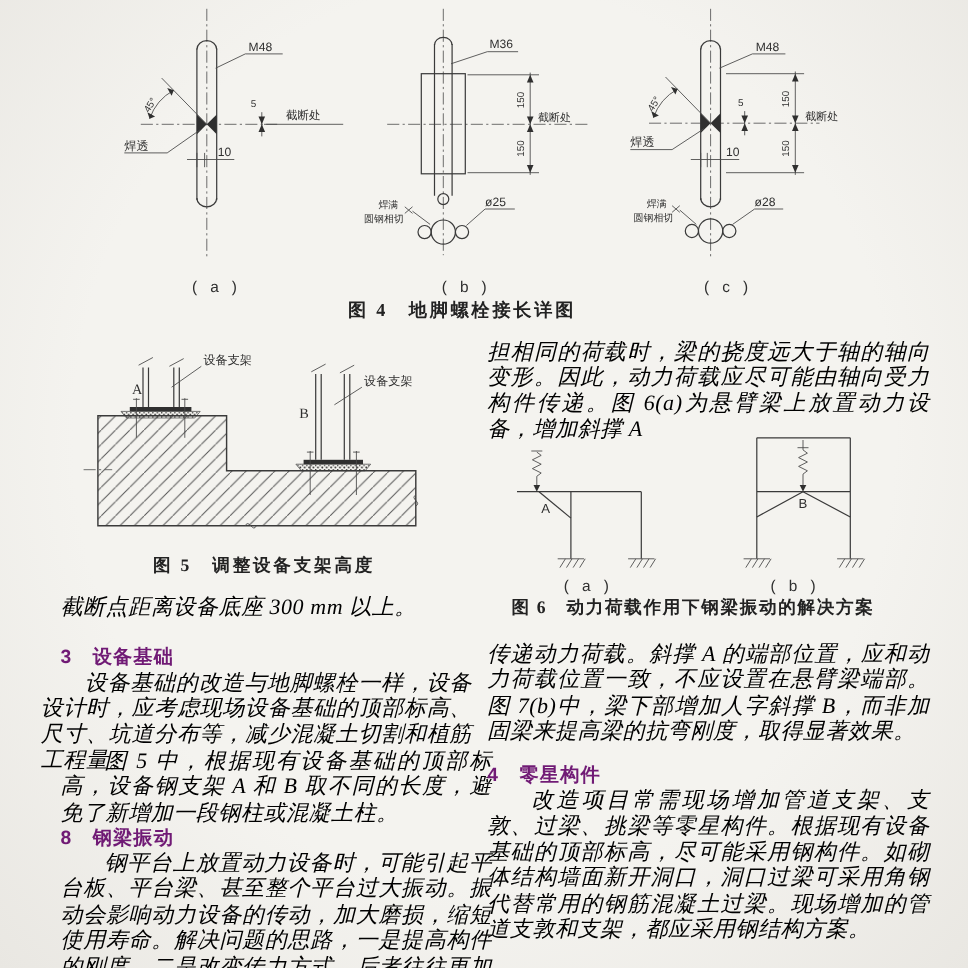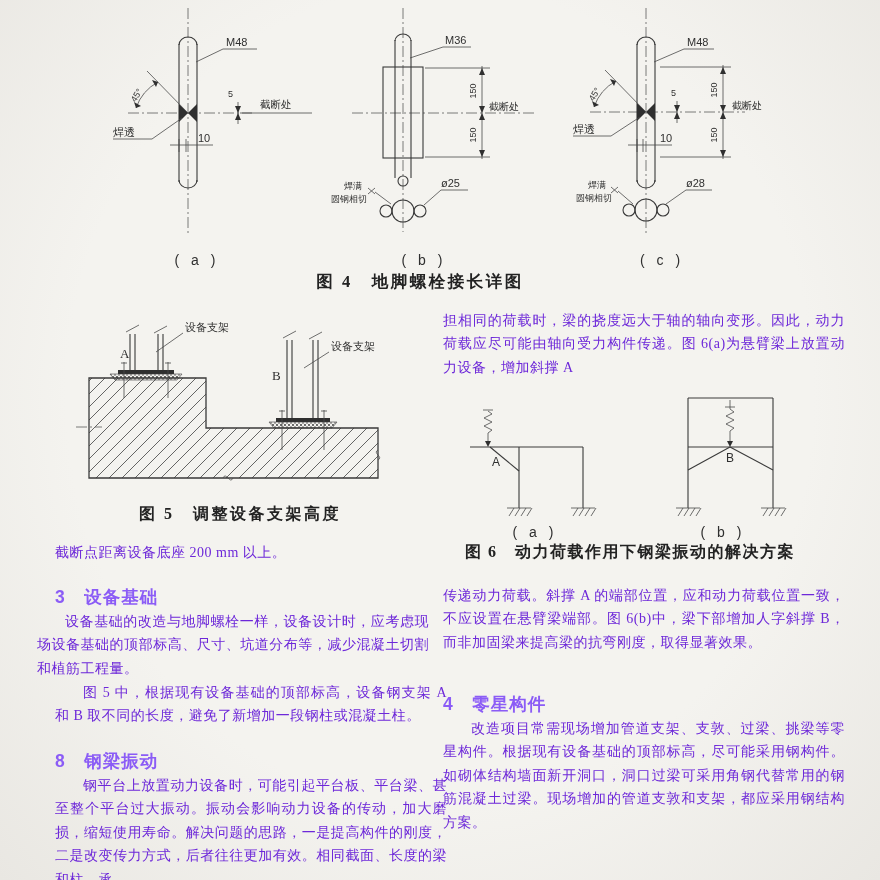--- a/index.html
+++ b/index.html
@@ -14,26 +14,26 @@
   .dwg{stroke:#3a3a3a;stroke-width:1.1;fill:none;stroke-linecap:butt;}
   .thin{stroke:#4a4a4a;stroke-width:0.8;fill:none;}
   .cl{stroke:#5a5a5a;stroke-width:0.8;fill:none;stroke-dasharray:11 3 2 3;}
   .solid{fill:#2f2f2f;stroke:none;}
   .ann{font-size:11px;}
   .tiny{font-size:9px;}
   .sub{font-size:14px;letter-spacing:4px;}
   .figcap{font-size:16.5px;font-weight:700;letter-spacing:2.5px;fill:#222;
           font-family:"Liberation Serif","DejaVu Serif",serif;}
   .para{
-    position:absolute;font-size:14px;line-height:23.4px;color:#6d28d9;
-    text-align:justify;letter-spacing:0.5px;
+    position:absolute;font-size:20px;line-height:23.4px;color:#000000;
+    text-align:justify;letter-spacing:0.5px;font-style:italic;
   }
   .indent{text-indent:2em;}
   .heading{
-    position:absolute;font-size:17.5px;font-weight:700;color:#8b5cf6;
+    position:absolute;font-size:17.5px;font-weight:700;color:#701a75;
     font-family:"Liberation Sans","DejaVu Sans",sans-serif;letter-spacing:1px;
   }
 </style>
 </head>
 <body>
 
 <svg style="left:0;top:0" width="880" height="300" viewBox="0 0 880 300">
 
   <g>
     <path class="cl" d="M188,8 V236"></path>
@@ -223,31 +223,31 @@
     <text style="font-size:12px" x="286" y="77">B</text>
 
     <path class="thin" d="M236,123 H260 M238,131 L243,123 M244,131 L249,123 M250,131 L255,123 M256,131 L261,123" stroke-width="1"></path>
     <path class="thin" d="M321,123 H345 M323,131 L328,123 M329,131 L334,123 M335,131 L340,123 M341,131 L346,123" stroke-width="1"></path>
     <text class="sub" x="283" y="152" text-anchor="middle">( b )</text>
   </g>
 
   <text class="figcap" x="190" y="172" text-anchor="middle" style="font-size:16px;letter-spacing:1.5px">图 6　动力荷载作用下钢梁振动的解决方案</text>
 </svg>
 
-<p class="para" style="left:55px;top:541px;width:392px;margin:0">截断点距离设备底座 200 mm 以上。</p>
+<p class="para" style="left:55px;top:541px;width:392px;margin:0">截断点距离设备底座 300 mm 以上。</p>
 
 <h3 class="heading" style="left:55px;top:585px;margin:0">3　设备基础</h3>
 
 <p class="para indent" style="left:37px;top:610px;width:392px;margin:0">设备基础的改造与地脚螺栓一样，设备设计时，应考虑现场设备基础的顶部标高、尺寸、坑道分布等，减少混凝土切割和植筋工程量。</p>
 
 <p class="para indent" style="left:55px;top:681px;width:392px;margin:0">图 5 中，根据现有设备基础的顶部标高，设备钢支架 A 和 B 取不同的长度，避免了新增加一段钢柱或混凝土柱。</p>
 
 <h3 class="heading" style="left:55px;top:749px;margin:0">8　钢梁振动</h3>
 
 <p class="para indent" style="left:55px;top:774px;width:392px;margin:0">钢平台上放置动力设备时，可能引起平台板、平台梁、甚至整个平台过大振动。振动会影响动力设备的传动，加大磨损，缩短使用寿命。解决问题的思路，一是提高构件的刚度，二是改变传力方式，后者往往更加有效。相同截面、长度的梁和柱，承</p>
 
 <p class="para" style="left:443px;top:309px;width:402px;margin:0">担相同的荷载时，梁的挠度远大于轴的轴向变形。因此，动力荷载应尽可能由轴向受力构件传递。图 6(a)为悬臂梁上放置动力设备，增加斜撑 A</p>
 
-<p class="para" style="left:443px;top:584px;width:402px;margin:0">传递动力荷载。斜撑 A 的端部位置，应和动力荷载位置一致，不应设置在悬臂梁端部。图 6(b)中，梁下部增加人字斜撑 B，而非加固梁来提高梁的抗弯刚度，取得显著效果。</p>
+<p class="para" style="left:443px;top:584px;width:402px;margin:0">传递动力荷载。斜撑 A 的端部位置，应和动力荷载位置一致，不应设置在悬臂梁端部。图 7(b)中，梁下部增加人字斜撑 B，而非加固梁来提高梁的抗弯刚度，取得显著效果。</p>
 
 <h3 class="heading" style="left:443px;top:692px;margin:0">4　零星构件</h3>
 
 <p class="para indent" style="left:443px;top:717px;width:402px;margin:0">改造项目常需现场增加管道支架、支敦、过梁、挑梁等零星构件。根据现有设备基础的顶部标高，尽可能采用钢构件。如砌体结构墙面新开洞口，洞口过梁可采用角钢代替常用的钢筋混凝土过梁。现场增加的管道支敦和支架，都应采用钢结构方案。</p>
 
 </body></html>

